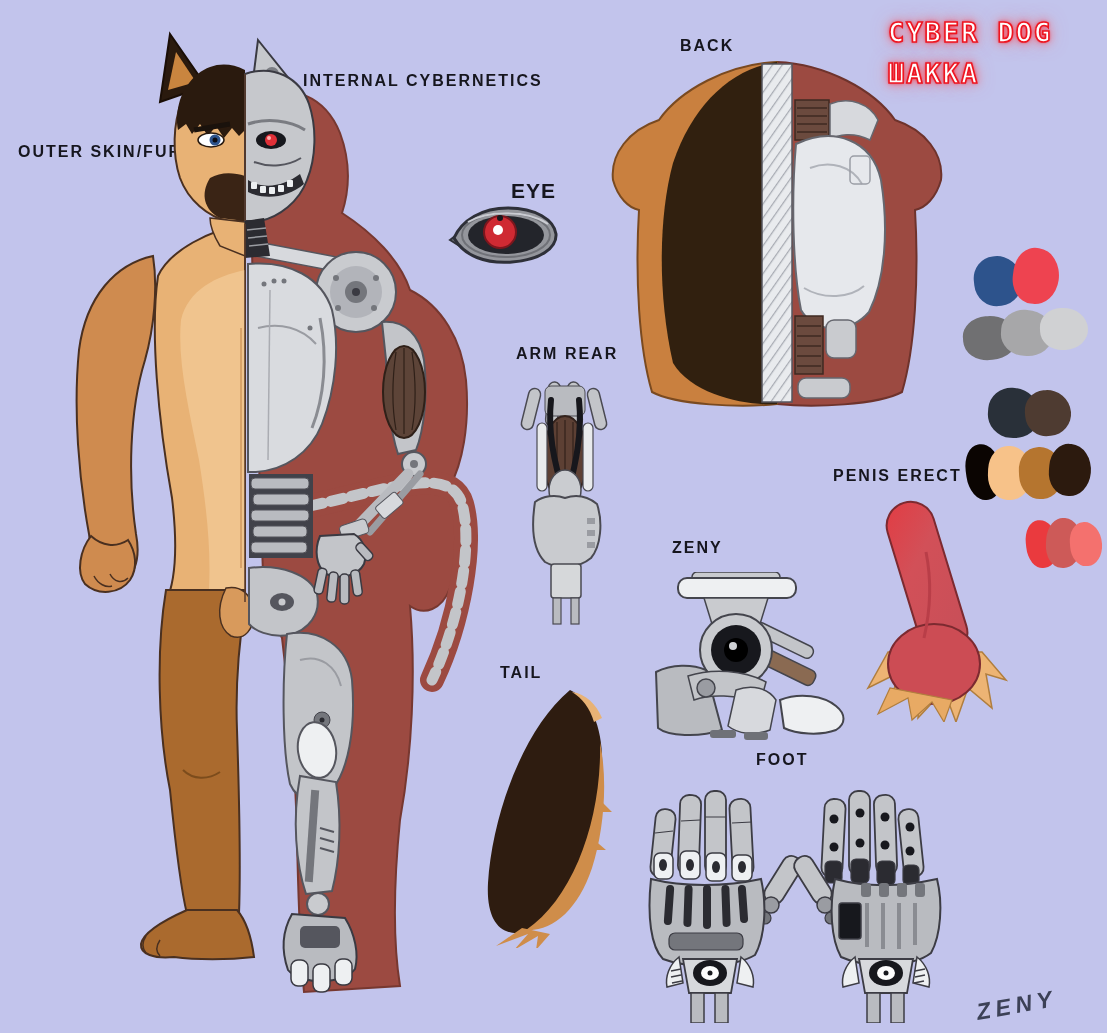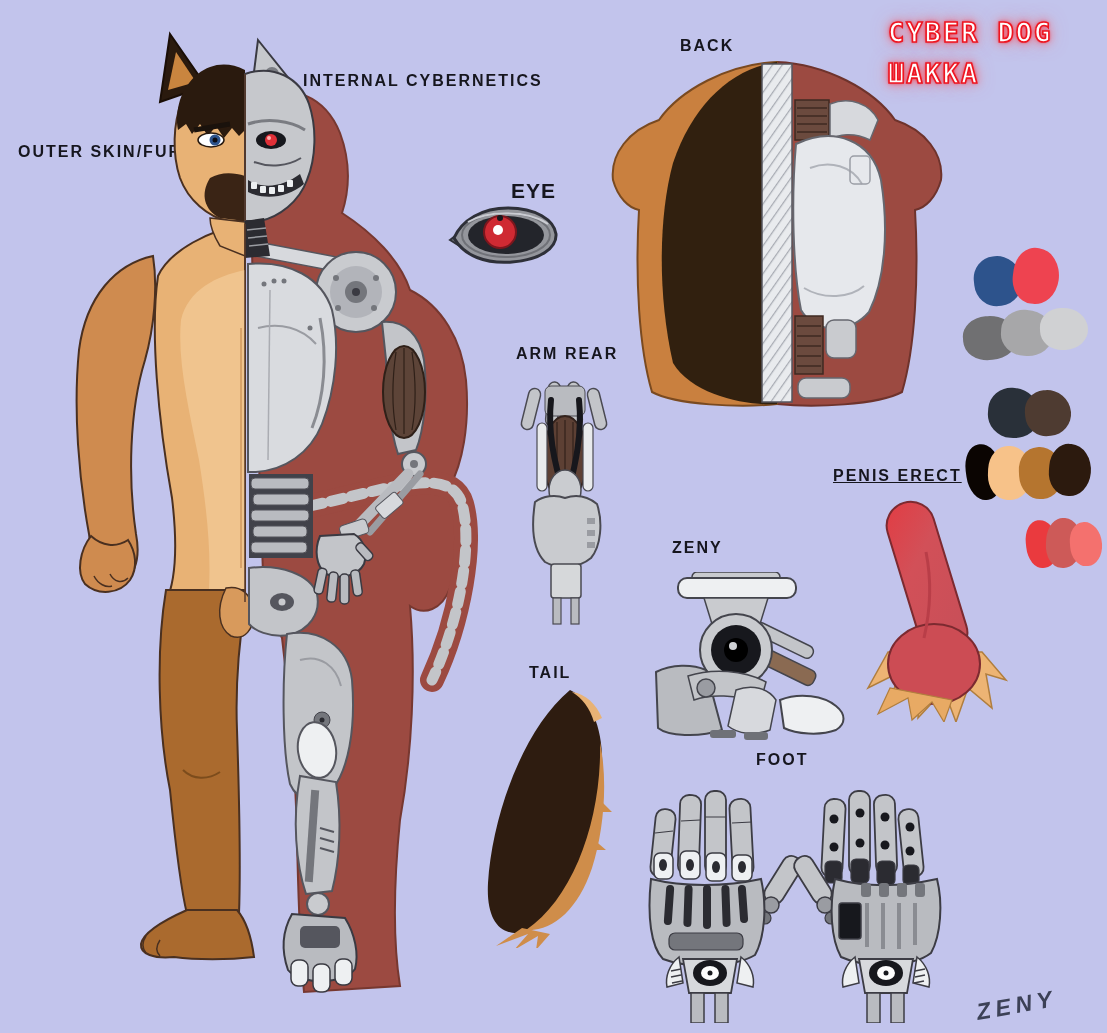--- a/index.html
+++ b/index.html
@@ -27,23 +27,23 @@
   <div class="title">
     <div class="title-line">CYBER DOG</div>
     <div class="title-line">ШAKKA</div>
   </div>
 
   <div class="label" style="left:18px;top:143px;">OUTER SKIN/FUR</div>
   <div class="label" style="left:303px;top:72px;text-align:right;">INTERNAL CYBERNETICS</div>
   <div class="label" style="left:680px;top:29px;margin-top:8px;">BACK</div>
   <div class="label label-eye" style="left:495px;top:179px;margin-left:16px;">EYE</div>
   <div class="label" style="left:488px;top:345px;margin-left:28px;">ARM REAR</div>
-  <div class="label" style="left:833px;top:467px;text-decoration:underline;">PENIS ERECT</div>
+  <div class="label" style="left:833px;top:467px;">PENIS ERECT</div>
   <div class="label" style="left:672px;top:539px;">ZENY</div>
-  <div class="label" style="left:529px;top:664px;">TAIL</div>
+  <div class="label" style="left:500px;top:664px;">TAIL</div>
   <div class="label" style="left:756px;top:751px;">FOOT</div>
 
   <div class="art" style="left:58px;top:28px;">
   <svg width="420" height="970" viewBox="0 0 420 970">
 
     <path d="M190,70 C235,52 268,70 282,105 C292,132 292,160 284,185 C315,205 342,232 352,262 C384,278 404,312 408,352 C412,398 404,436 392,458 C400,492 402,532 392,560 C384,582 366,588 352,578 C358,646 354,726 342,792 C336,852 334,908 342,958 L246,964 C240,902 240,836 238,778 C236,724 230,660 224,610 L206,572 L196,300 Z" fill="#9c4a41" stroke="#773830" stroke-width="2"></path>
 
     <path d="M252,478 C328,462 392,436 404,476 C415,515 402,592 374,652" fill="none" stroke="#9c4a41" stroke-width="24" stroke-linecap="round"></path>
     <path d="M252,478 C328,462 392,436 404,476 C415,515 402,592 374,652" fill="none" stroke="#c3c5c9" stroke-width="11" stroke-dasharray="13 8" stroke-linecap="round"></path>
 

